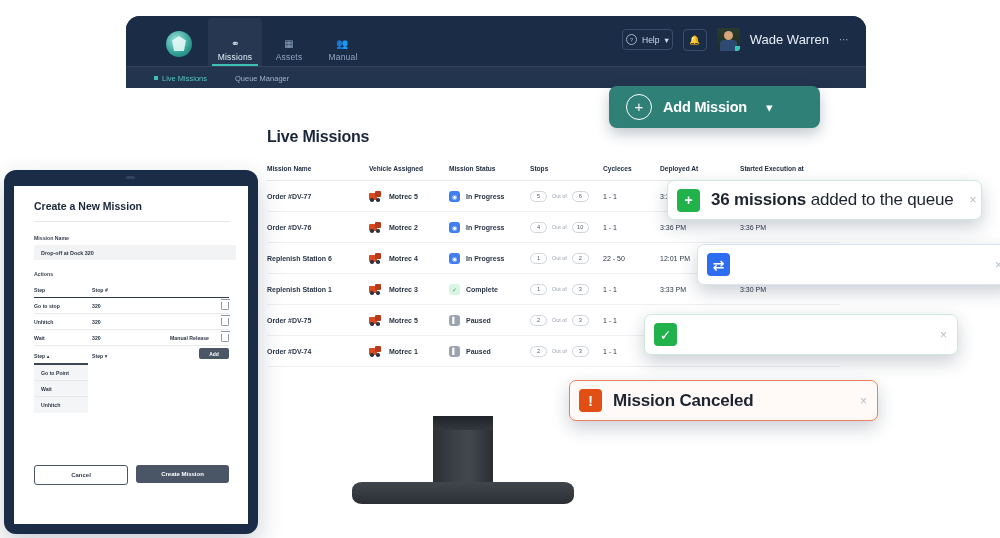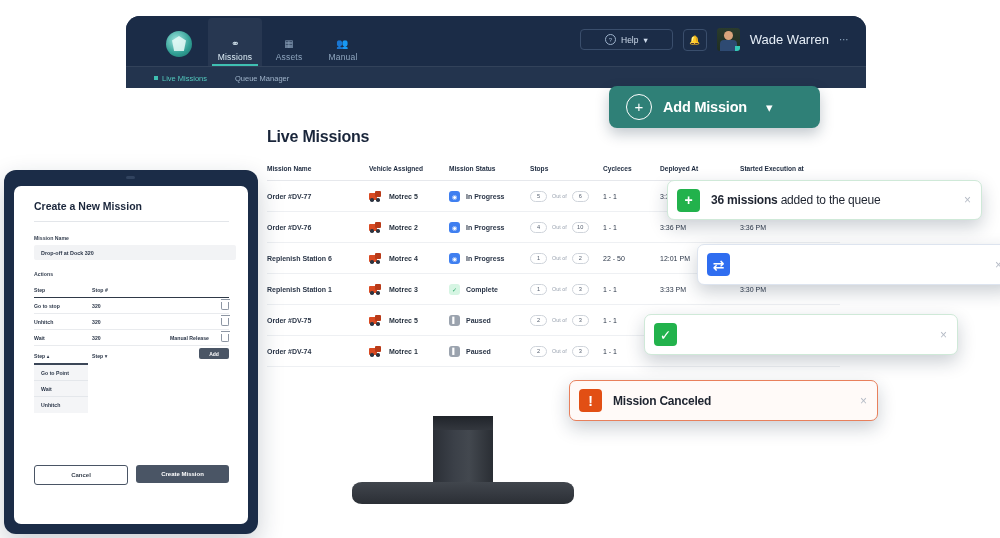--- a/index.html
+++ b/index.html
@@ -36,21 +36,21 @@
   .navitem.active:after{content:"";position:absolute;left:4px;right:4px;bottom:0;height:2px;background:#3fbfb2;}
   .subbar{position:absolute;left:0;top:50px;width:100%;height:22px;
         background:rgba(255,255,255,.04);border-top:1px solid rgba(255,255,255,.07);
         border-bottom:1px solid rgba(255,255,255,.07);display:flex;align-items:center;}
   .subitem{font-size:7.5px;color:#9fb3c9;margin-left:28px;display:flex;align-items:center;gap:4px;}
   .subitem.active{color:#52c8bd;}
   .subdot{width:4px;height:4px;background:#3fbfb2;display:inline-block;}
 
   .hdr-right{position:absolute;right:16px;top:12px;display:flex;align-items:center;gap:10px;}
   .helpbtn{display:flex;align-items:center;gap:5px;border:1px solid #3a4e6c;border-radius:4px;
-        padding:4px 24px;color:#cfdced;font-size:8.5px;}
+        padding:4px 3px;color:#cfdced;font-size:8.5px;}
   .circ{width:9px;height:9px;border:1px solid #9db2cb;border-radius:50%;font-size:6px;
         display:flex;align-items:center;justify-content:center;color:#9db2cb;}
   .bellbtn{width:22px;height:20px;border:1px solid #3a4e6c;border-radius:4px;color:#cfdced;
         font-size:9px;display:flex;align-items:center;justify-content:center;}
   .avatar{width:23px;height:23px;border-radius:3px;position:relative;overflow:hidden;
         background:linear-gradient(180deg,#2a3b2d 0%,#1f2e22 100%);}
   .avatar .face{position:absolute;left:7px;top:3px;width:9px;height:9px;border-radius:50%;background:#d9a47c;}
   .avatar .body{position:absolute;left:3px;top:12px;width:17px;height:11px;border-radius:4px 4px 0 0;background:#2e4a72;}
   .avatar .dot{position:absolute;right:0;bottom:0;width:5px;height:5px;background:#35c9b8;}
   .uname{color:#e6eef7;font-size:13px;}
@@ -91,38 +91,38 @@
   #addmission .plus{width:24px;height:24px;border:1.8px solid #fff;border-radius:50%;
       color:#fff;font-size:15px;display:flex;align-items:center;justify-content:center;line-height:0;}
   #addmission .lbl{color:#ffffff;font-size:14.5px;font-weight:bold;letter-spacing:-.2px;}
   #addmission .chev{color:#fff;font-size:13px;margin-left:8px;}
 
   
   .toast{position:absolute;background:#fff;border-radius:7px;display:flex;align-items:center;
       box-shadow:0 7px 18px rgba(20,35,60,.22);padding:0 10px 0 9px;}
   .toast .tico{width:23px;height:23px;border-radius:4px;display:flex;align-items:center;
       justify-content:center;color:#fff;font-size:14px;font-weight:bold;flex:0 0 auto;position:relative;}
-  .toast .ttxt{font-size:12px;color:#1e2430;margin-left:11px;white-space:nowrap;letter-spacing:-.2px;}
+  .toast .ttxt{font-size:17px;color:#1e2430;margin-left:11px;white-space:nowrap;letter-spacing:-.2px;}
   .toast .ttxt b{font-weight:bold;}
   .toast .tx{margin-left:auto;padding-left:16px;color:#b6bcc6;font-size:12px;}
   .toast.green{border:1px solid #cfe9d8;}
   .toast.blue{border:1px solid #dde4ef;}
   .toast.red{border:1px solid #e8805c;background:#fffaf8;}
   .ico-green{background:#22b24c;}
   .ico-blue{background:#2f6df0;}
   .ico-red{background:#e24f14;}
   .ico-stack:before{content:"";position:absolute;left:-3px;top:-3px;width:23px;height:23px;
       border-radius:4px;background:inherit;opacity:.45;z-index:-1;}
 
   
   #tablet{position:absolute;left:4px;top:170px;width:254px;height:364px;
       background:#1b2c47;border-radius:12px;box-shadow:0 10px 26px rgba(20,35,60,.22);}
   #tablet .cam{position:absolute;left:122px;top:6px;width:9px;height:3px;border-radius:2px;background:#31435f;}
   #tscreen{position:absolute;left:10px;top:16px;width:234px;height:338px;background:#fff;
-      border-radius:7px;overflow:hidden;}
+      border-radius:0;overflow:hidden;}
   .f-title{position:absolute;left:20px;top:14px;font-size:10.5px;font-weight:bold;color:#19253a;}
   .f-rule{position:absolute;left:20px;top:35px;width:195px;height:1px;background:#e3e6ea;}
   .f-lab{position:absolute;font-size:5.2px;font-weight:bold;color:#3a4454;}
   .f-input{position:absolute;left:20px;width:195px;height:15px;background:#f2f3f5;border-radius:2px;
       display:flex;align-items:center;padding-left:7px;font-size:5.4px;font-weight:bold;color:#2b3648;}
   .strow{position:absolute;left:20px;width:195px;height:15px;border-bottom:1px solid #e9ebee;
       font-size:5.2px;color:#2b3648;font-weight:bold;display:flex;align-items:center;}
   .strow span.c1{width:58px;}
   .strow span.c2{width:78px;}
   .strow span.c3{flex:1;}

